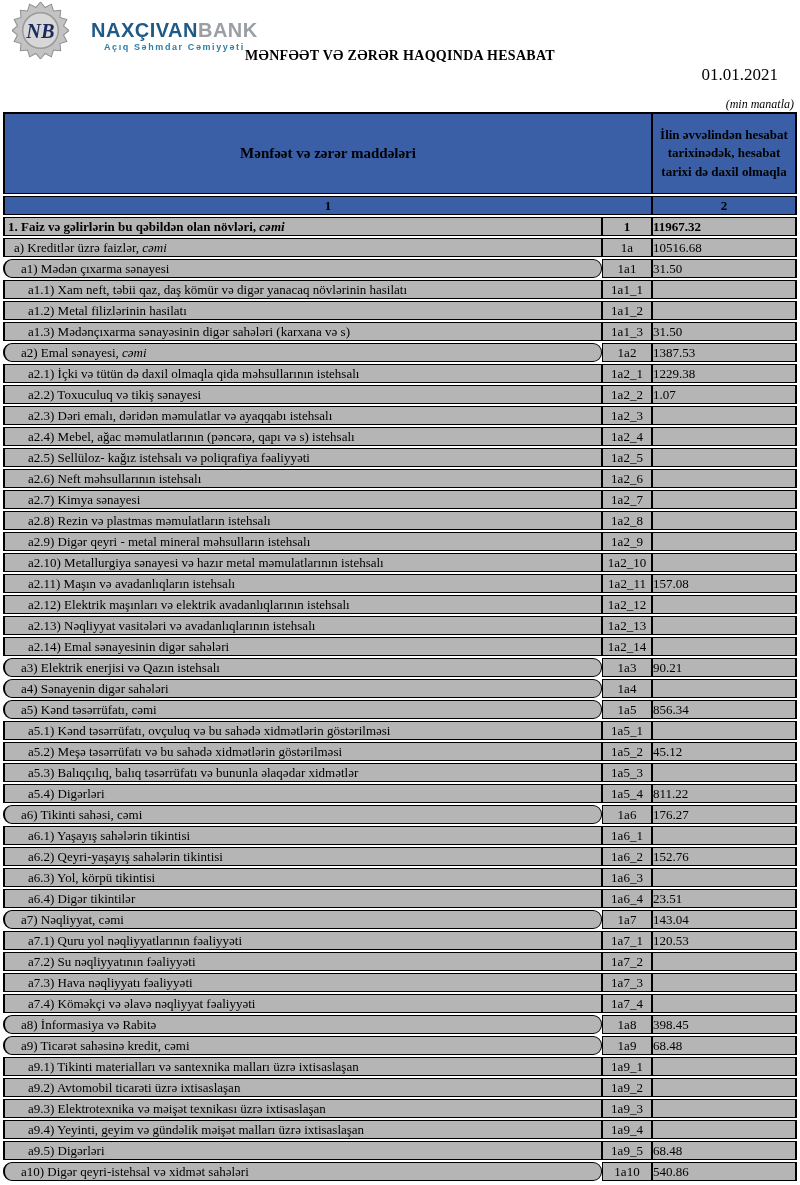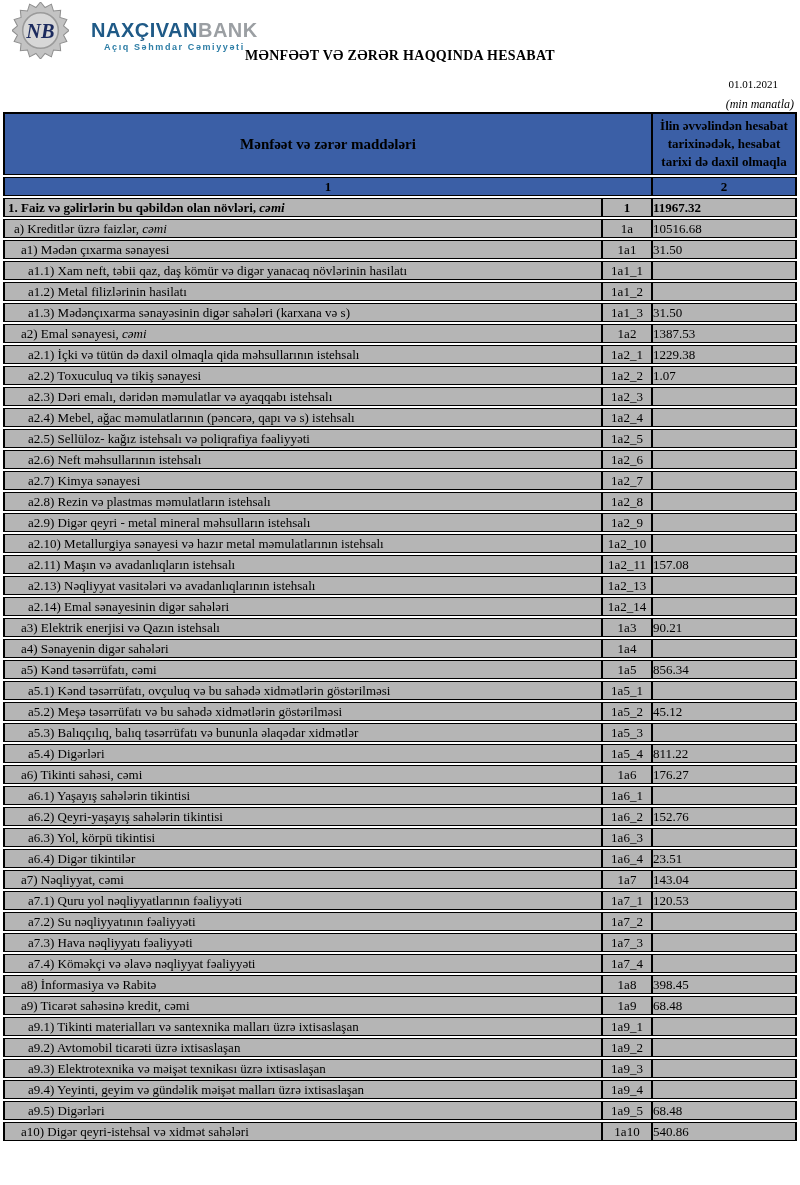--- a/index.html
+++ b/index.html
@@ -13,54 +13,54 @@
   }
   .page-header { position: relative; height: 110px; }
   .logo-block { position:absolute; left:12px; top:2px; display:flex; align-items:flex-start;justify-content:space-between; }
   .seal { width:57px; height:57px; }
   .brand { margin-left:22px; margin-top:18px; font-family:"Liberation Sans","DejaVu Sans",sans-serif; }
   .brand-name { font-size:20px; font-weight:bold; letter-spacing:0.5px; line-height:1; }
   .brand-name .primary { color:#1f5a87; }
   .brand-name .secondary { color:#9b9fa3; }
   .brand-sub { font-size:9px; font-weight:bold; color:#2e7ea6; letter-spacing:1.6px; text-align:center; margin-top:2px; }
   .doc-title { position:absolute; left:0; right:0; top:48px; text-align:center; font-size:14px; font-weight:bold; letter-spacing:0.3px; }
-  .doc-date { position:absolute; right:22px; top:78px; font-size:11px; }
+  .doc-date { position:absolute; right:22px; top:65px; font-size:17px; }
   .doc-unit { position:absolute; right:6px; top:97px; font-size:12px; font-weight:normal; font-style:italic; }
 
   table.report {
     position:absolute; top:110px; left:3px;
     width:794px;
     border-collapse:separate;
     border-spacing:0 2px;
     table-layout:fixed;
   }
   col.c-name { width:599px; }
   col.c-code { width:50px; }
   col.c-val  { width:145px; }
 
   th, td { border:1px solid #000; }
   thead th {
     background:#3b5fa6;
     font-weight:bold;
     text-align:center;
     vertical-align:middle;
   }
-  th.main-left { font-size:15px; height:63px; border-width:2px 1px 1px 2px; }
+  th.main-left { font-size:15px; height:82px; border-width:2px 1px 1px 2px; }
   th.main-right { font-size:13px; line-height:1.4; padding:0 4px; border-width:2px 2px 1px 1px; }
   th.num { font-size:13px; height:17px; line-height:17px; }
   th.num-left { border-left-width:2px; }
   th.num-right { border-right-width:2px; }
 
   tbody td { background:#b5b5b5; height:18px; line-height:17px; font-size:13px; overflow:hidden; white-space:nowrap; }
   td.name { border-left-width:2px; }
   td.val  { text-align:left; padding-right:3px; border-right-width:2px; }
   td.code { text-align:center; }
   .ind0 { padding-left:3px; }
   .ind1 { padding-left:9px; }
-  .ind2 { padding-left:16px; }
+  .ind2 { padding-left:16px;border-radius:9px; }
   .ind3 { padding-left:23px; }
   tr.bold td { font-weight:bold; }
   tr.bold td em { font-weight:bold; }
   td em { font-style:italic; }
 </style>
 </head>
 <body>
 
 <div class="page-header">
   <div class="logo-block">
@@ -182,20 +182,25 @@
         <td class="name ind3">a2.10) Metallurgiya sənayesi və hazır metal məmulatlarının istehsalı</td>
         <td class="code">1a2_10</td>
         <td class="val"></td>
       </tr>
       <tr>
         <td class="name ind3">a2.11) Maşın və avadanlıqların istehsalı</td>
         <td class="code">1a2_11</td>
         <td class="val">157.08</td>
       </tr>
       <tr>
+        <td class="name ind3">a2.12) Elektrik maşınları və elektrik avadanlıqlarının istehsalı</td>
+        <td class="code">1a2_12</td>
+        <td class="val"></td>
+      </tr>
+      <tr>
         <td class="name ind3">a2.13) Nəqliyyat vasitələri və avadanlıqlarının istehsalı</td>
         <td class="code">1a2_13</td>
         <td class="val"></td>
       </tr>
       <tr>
         <td class="name ind3">a2.14) Emal sənayesinin digər sahələri</td>
         <td class="code">1a2_14</td>
         <td class="val"></td>
       </tr>
       <tr>

